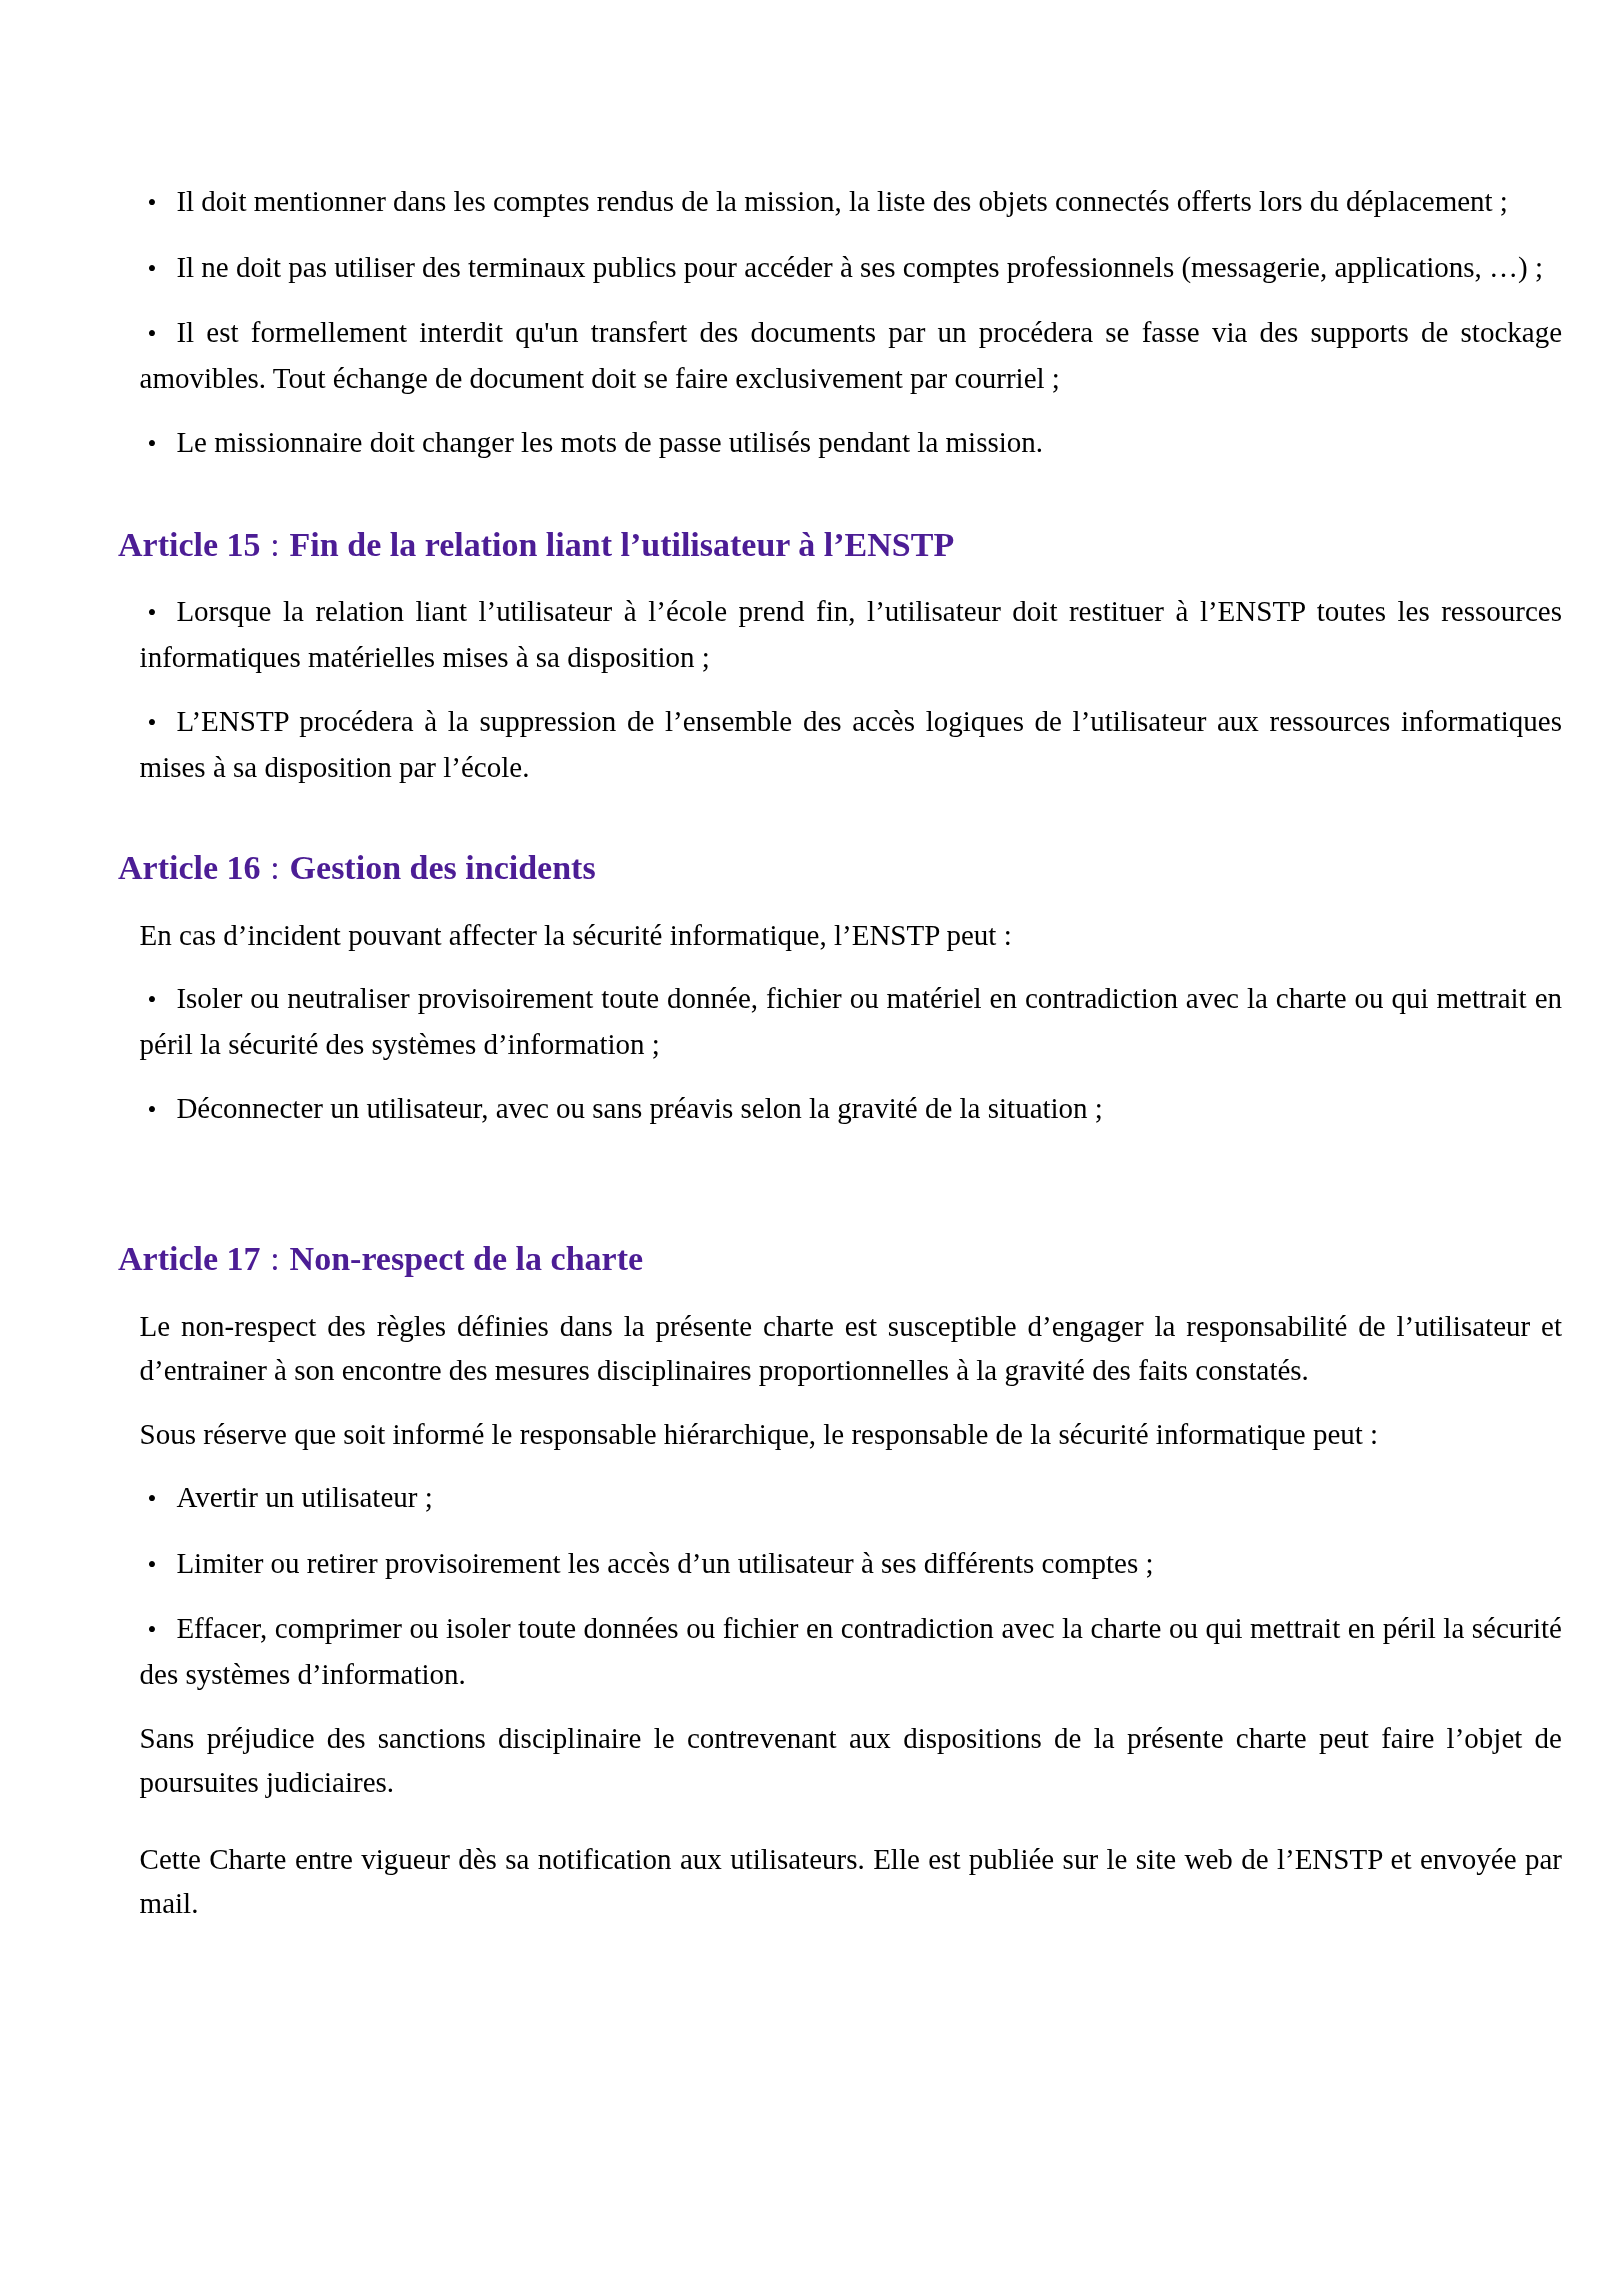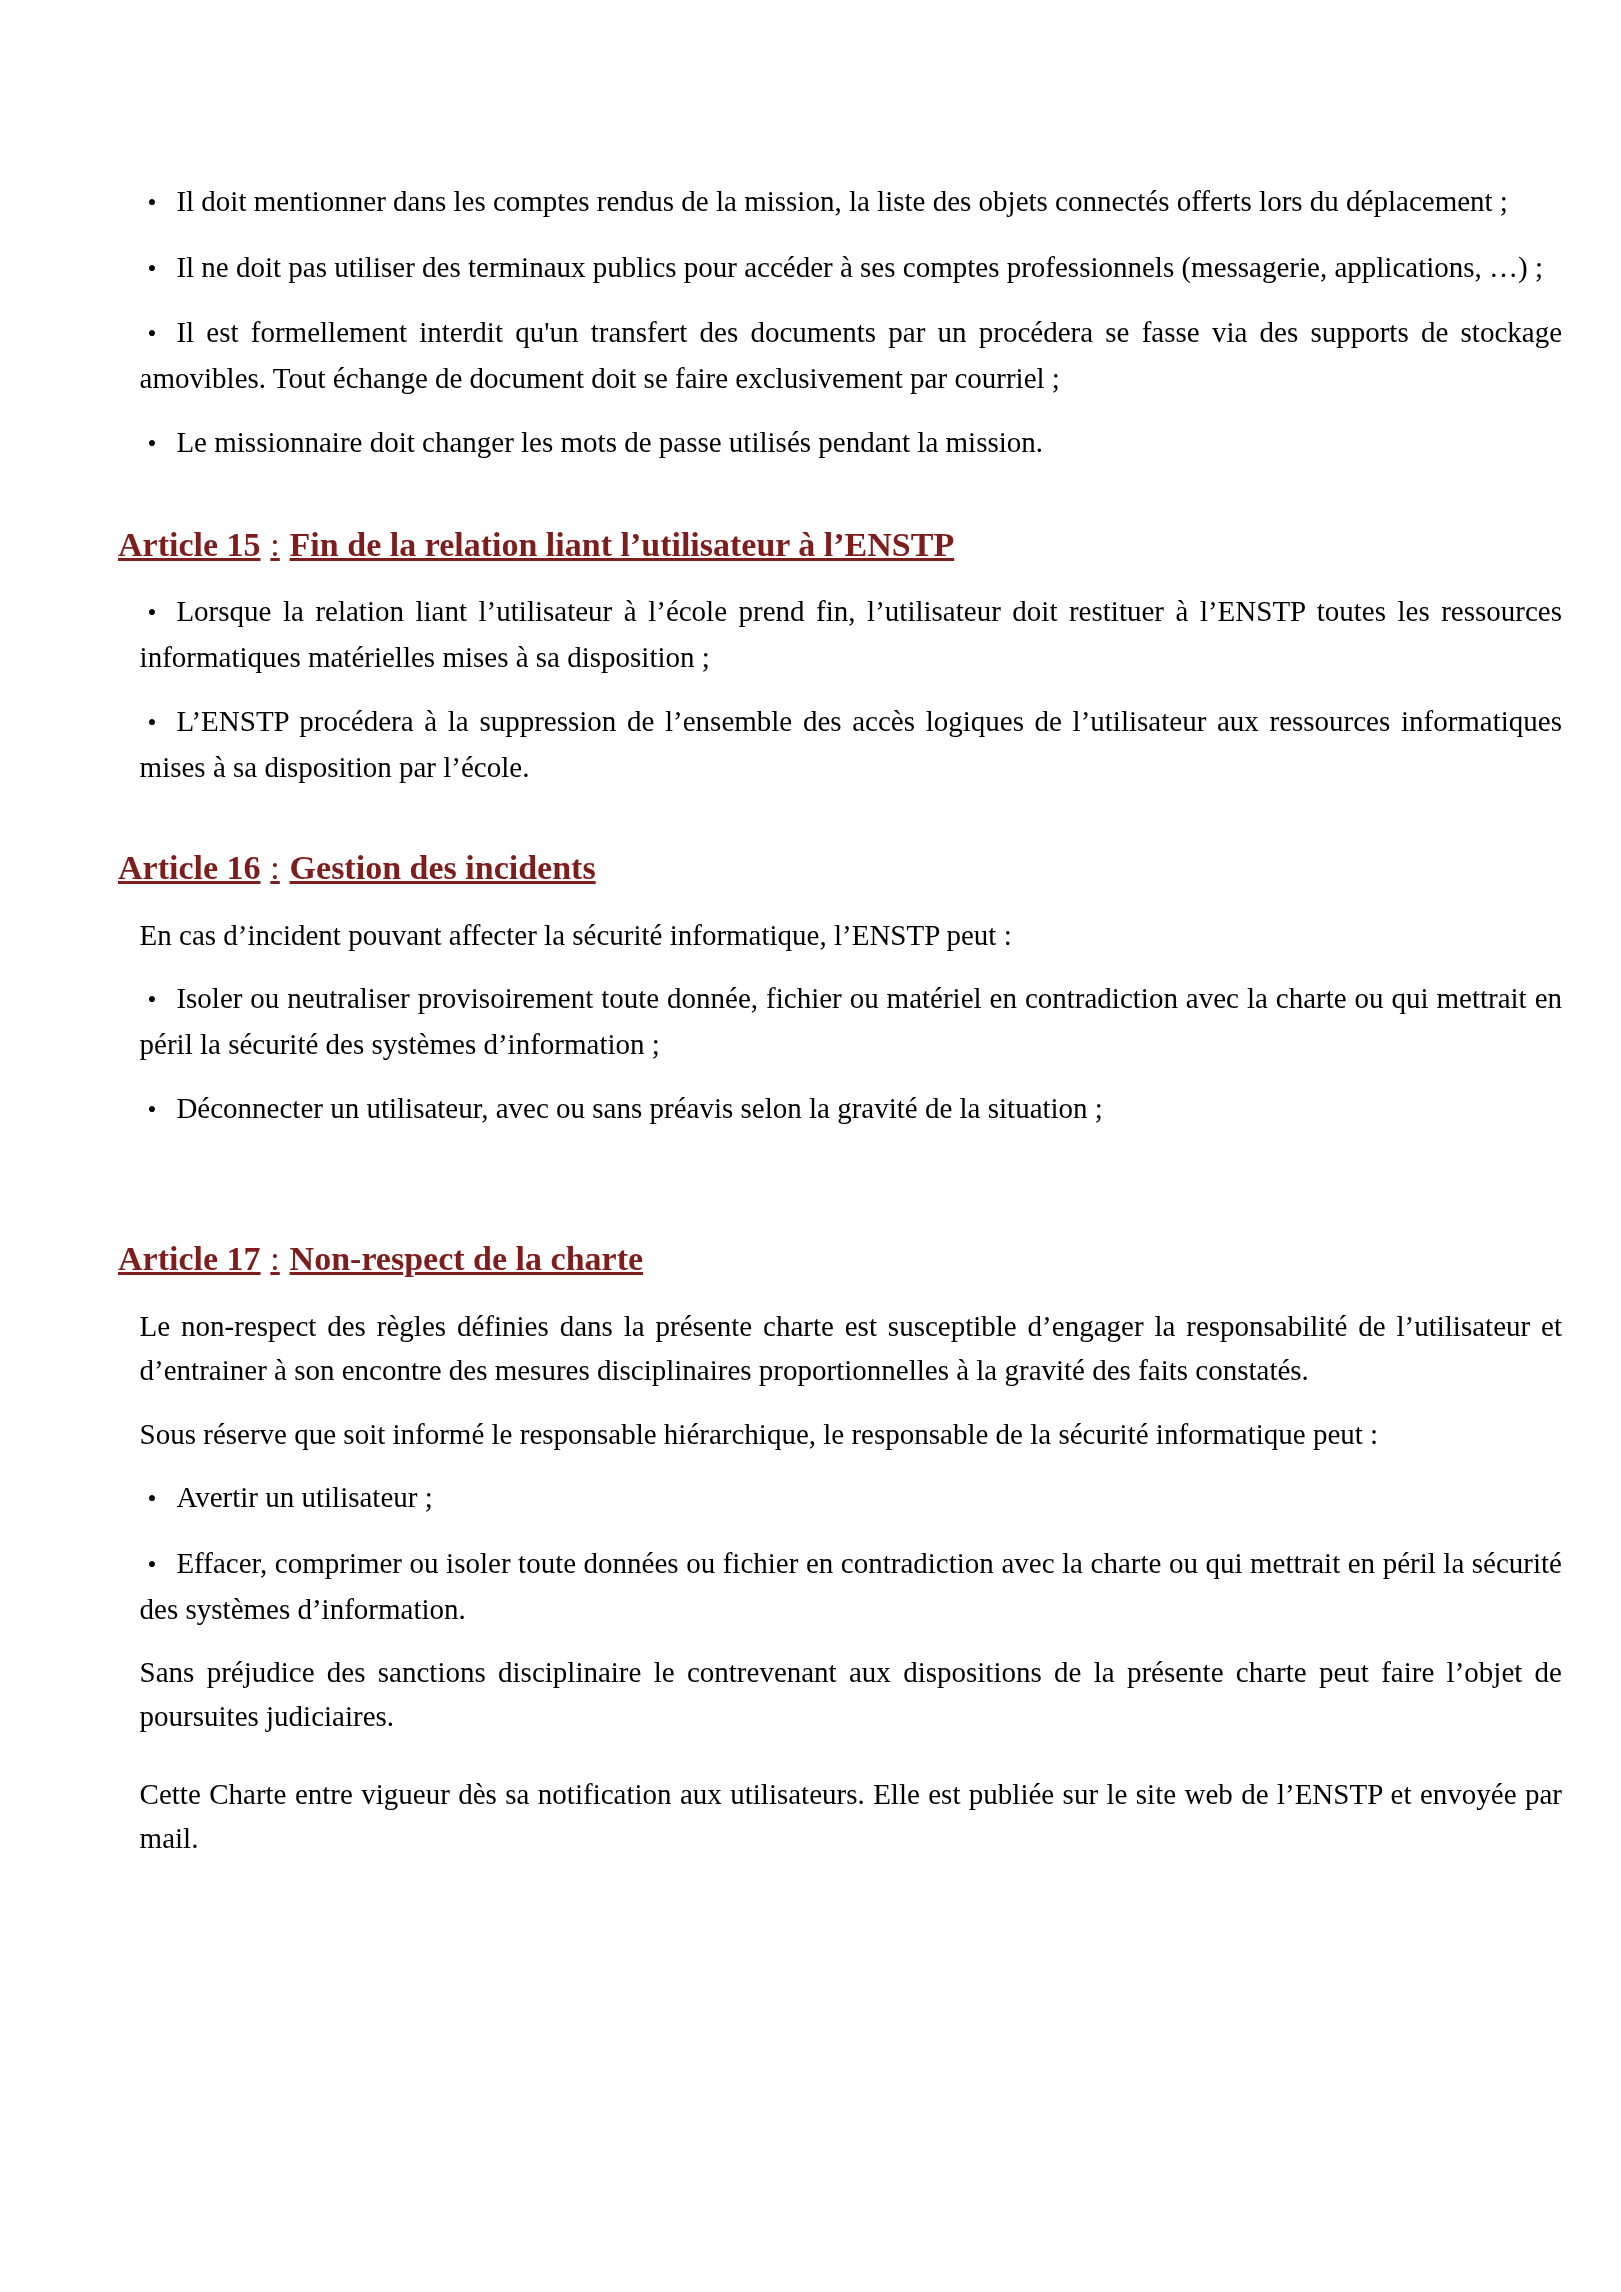--- a/index.html
+++ b/index.html
@@ -17,23 +17,22 @@
     font-family: "Liberation Serif", "DejaVu Serif", serif;
     font-size: 29px;
     line-height: 44px;
     color: #000000;
     overflow: hidden;
   }
   .heading {
     font-size: 34px;
     line-height: 47px;
     font-weight: bold;
-    color: #7f1d1d;
+    color: #4c1d95;
     margin: 55px 0 21.6px 0;
-    text-decoration: underline;
   }
   .heading .sep {
     font-weight: normal;
     margin: 0 9.8px;
   }
   .para {
     margin: 0 0 19.6px 21.6px;
     text-align: justify;
     text-align-last: left;
   }
@@ -86,20 +85,21 @@
   <div class="spacer-top-heading"></div>
 
   <div class="heading"><span>Article 17</span><span class="sep">:</span><span>Non-respect de la charte</span></div>
 
   <div class="para">Le non-respect des règles définies dans la présente charte est susceptible d’engager la responsabilité de l’utilisateur et d’entrainer à son encontre des mesures disciplinaires proportionnelles à la gravité des faits constatés.</div>
 
   <div class="para">Sous réserve que soit informé le responsable hiérarchique, le responsable de la sécurité informatique peut :</div>
 
   <div class="bullet-item"><span class="first-indent"></span><span class="bullet-mark">•</span><span>Avertir un utilisateur ;</span></div>
 
+  <div class="bullet-item"><span class="first-indent"></span><span class="bullet-mark">•</span><span>Limiter ou retirer provisoirement les accès d’un utilisateur à ses différents comptes ;</span></div>
 
   <div class="bullet-item"><span class="first-indent"></span><span class="bullet-mark">•</span><span>Effacer, comprimer ou isoler toute données ou fichier en contradiction avec la charte ou qui mettrait en péril la sécurité des systèmes d’information.</span></div>
 
   <div class="para">Sans préjudice des sanctions disciplinaire le contrevenant aux dispositions de la présente charte peut faire l’objet de poursuites judiciaires.</div>
 
   <div class="spacer-small"></div>
 
 
   <div class="para">Cette Charte entre vigueur dès sa notification aux utilisateurs. Elle est publiée sur le site web de l’ENSTP et envoyée par mail.</div>
 

